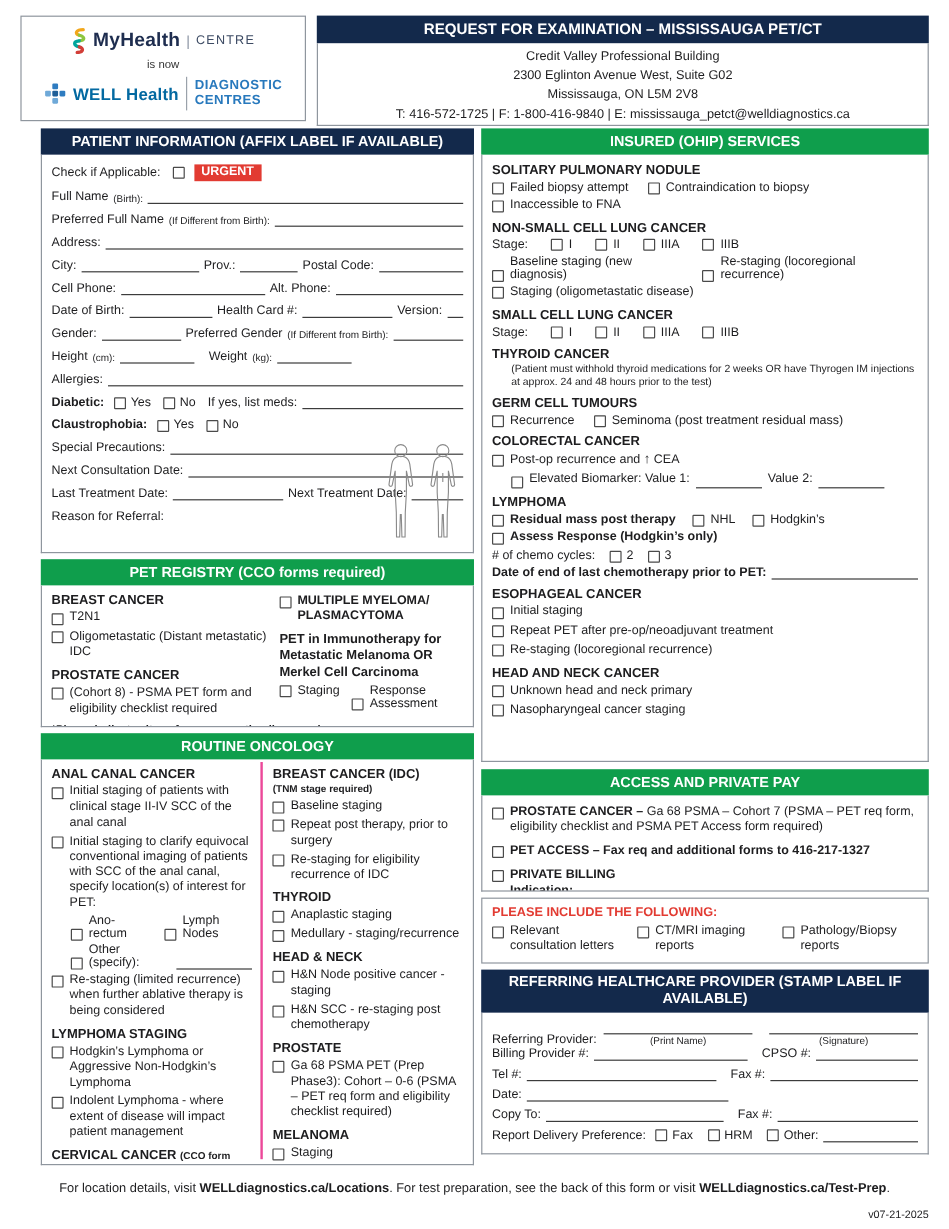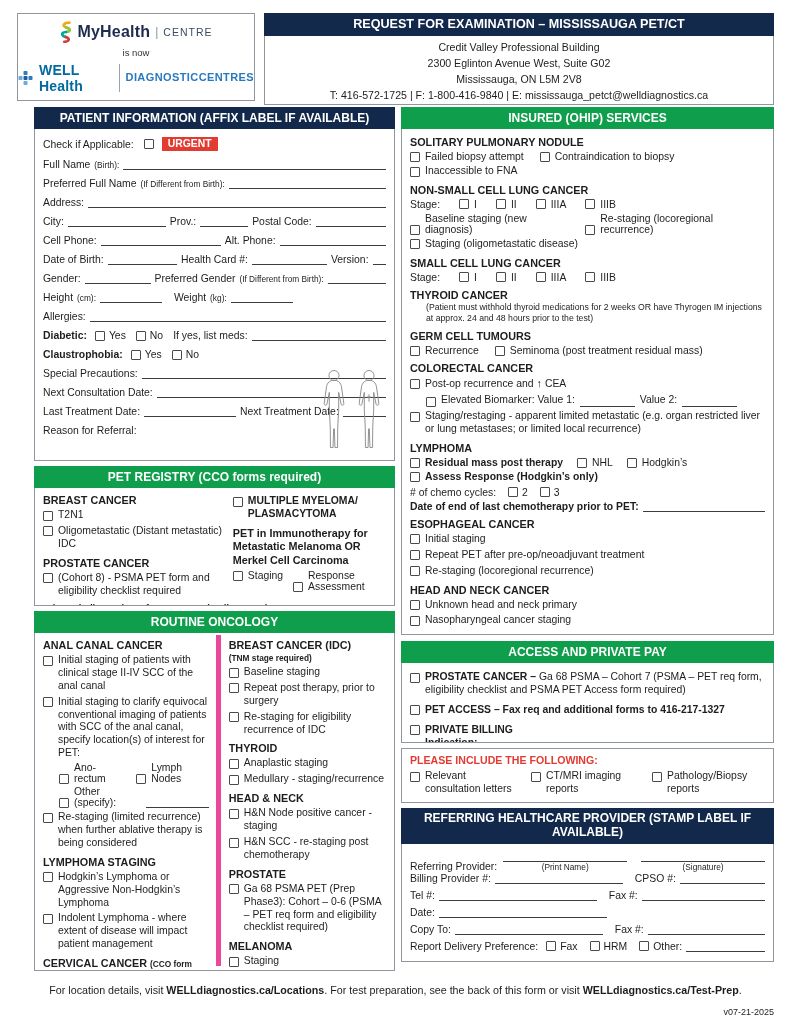--- a/index.html
+++ b/index.html
@@ -12,21 +12,21 @@
   .hdr-row { display:flex; gap:9px; height:88px; margin-bottom:6px; }
   .logo-box { width:238px; border:1.3px solid #8f969e; display:flex; flex-direction:column; align-items:center; justify-content:center; gap:3px; background:#fff; }
   .mh-row { display:flex; align-items:center; gap:4px; }
   .mh-name { font-size:16px; font-weight:700; color:#1e2d4f; letter-spacing:.2px; }
   .mh-sep { color:#8a93a3; font-size:12px; margin:0 1px; }
   .mh-suffix { font-size:10.5px; color:#3c4a63; letter-spacing:1px; }
   .is-now { font-size:9.5px; color:#333; margin:1px 0; }
   .wh-row { display:flex; align-items:center; gap:6px; }
   .wh-name { font-size:14px; font-weight:700; color:#0369a1; letter-spacing:.2px; }
   .wh-divider { width:1.2px; height:28px; background:#9aa2aa; }
-  .wh-sub { display:flex; flex-direction:row; line-height:1.1; }
+  .wh-sub { display:flex; flex-direction:column; line-height:1.1; }
   .wh-sub span { color:var(--blue); font-weight:700; font-size:11px; letter-spacing:.4px; }
   .hdr-right { flex:1; display:flex; flex-direction:column; }
   .title-bar { background:var(--navy); color:#fff; font-weight:700; text-align:center; font-size:12.6px; padding:4px 17px 5px; }
   .addr-box { flex:1; border:1.3px solid #8f969e; border-top:none; text-align:center; font-size:10.6px; line-height:1.5; padding-top:4px; }
 
   
   .cols { display:flex; gap:6px; align-items:flex-start; }
   .col-left { width:378px;padding-left:17px; }
   .col-right { flex:1; }
   .shdr { color:#fff; font-weight:700; text-align:center; font-size:12px; padding:3.5px 0 4.5px; }
@@ -56,21 +56,21 @@
   .figures svg { display:block; }
 
   
   .registry-box { height:118px; }
   .gcols { display:flex; gap:10px; }
   .gcol1 { flex:1.08; } .gcol2 { flex:0.92; }
   .footnote { font-weight:700; font-size:9.3px; margin-top:6px; }
   .routine-box { height:338px; padding:2px 6px 4px 8px; }
   .rcols { display:flex; height:100%; }
   .rcol1 { flex:1.02; padding-right:7px; }
-  .rcol2 { flex:0.98; border-left:5px solid #ec4899; padding-left:8px; }
+  .rcol2 { flex:0.98; border-left:2px solid #ec4899; padding-left:8px; }
   .sub-cbs { display:flex; gap:14px; margin:2px 0 0 16px; }
   .sub-cb { display:flex; gap:5px; align-items:flex-end; }
   .spaced { margin-top:7px; }
 
   
   .ohip-box { height:506px; }
   .note { font-size:8.7px; line-height:1.3; margin:1px 0 0 16px; }
   .stage-row { display:flex; gap:19px; margin-top:3px; align-items:center; }
   .stage-item { display:flex; gap:5px; align-items:center; }
   .indent { margin-left:16px; }
@@ -503,24 +503,20 @@
             <span class="cb"></span>
             <span><span>Post-op recurrence and</span> <span class="arrow">↑</span> <span>CEA</span></span>
           </div>
         <div class="ci indent" style="align-items:flex-end;">
             <span class="cb"></span>
             <span>Elevated Biomarker: Value 1:</span>
             <span class="ln" style="width:55px;"></span>
             <span>Value 2:</span>
             <span class="ln" style="width:55px;"></span>
           </div>
-        <div class="ci">
-            <span class="cb"></span>
-            <span>Staging/restaging - apparent limited metastatic (e.g. organ restricted liver or lung metastases; or limited local recurrence)</span>
-          </div>
 
         <div class="cat">LYMPHOMA</div>
         <div class="row" style="gap:14px;">
           <span class="sub-cb">
               <span class="cb"></span>
               <span class="b">Residual mass post therapy</span>
             </span>
           <span class="sub-cb">
               <span class="cb"></span>
               <span>NHL</span>

